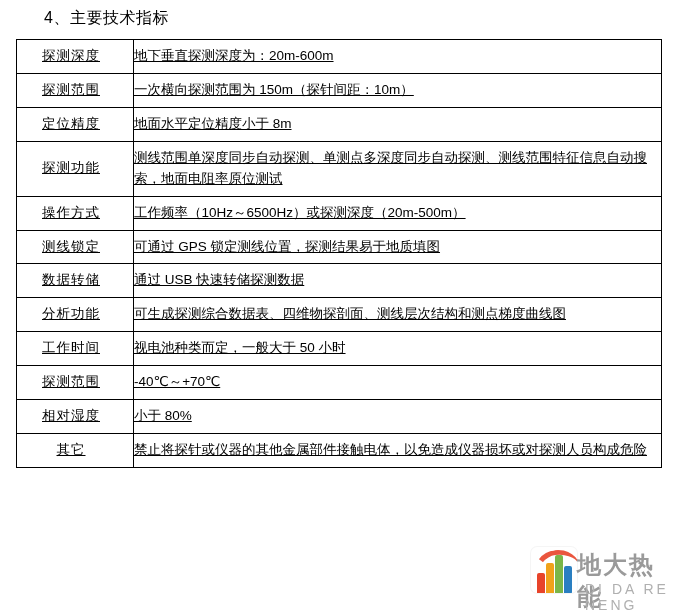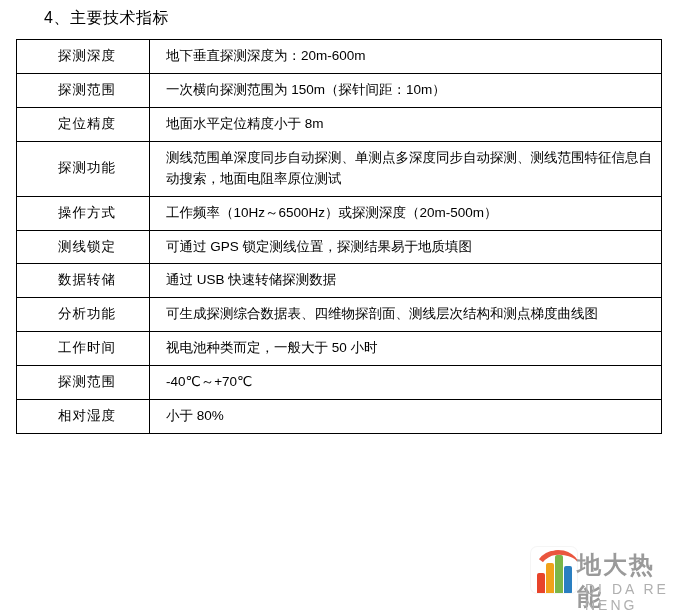--- a/index.html
+++ b/index.html
@@ -29,24 +29,25 @@
     letter-spacing: 0.5px;
   }
   table.spec-table {
     border-collapse: collapse;
     margin-left: 16px;
     width: 646px;
     table-layout: fixed;
   }
   table.spec-table td {
     border: 1px solid #000000;
-    padding: 6px 8px 6px 16px;
+    padding: 6px 8px 6px 0;
     font-size: 13.5px;
     line-height: 1.55;
     vertical-align: middle;
+    text-decoration: underline;
   }
   td.label-cell {
     width: 108px;
     text-align: center;
     font-family: "Liberation Sans", "DejaVu Sans", sans-serif;
     letter-spacing: 1px;
     padding-left: 4px;
     padding-right: 4px;
   }
   td.value-cell {
@@ -160,20 +161,24 @@
         <td class="value-cell">视电池种类而定，一般大于 50 小时</td>
       </tr>
       <tr>
         <td class="label-cell">探测范围</td>
         <td class="value-cell">-40℃～+70℃</td>
       </tr>
       <tr>
         <td class="label-cell">相对湿度</td>
         <td class="value-cell">小于 80%</td>
       </tr>
+      <tr>
+        <td class="label-cell">其它</td>
+        <td class="value-cell">禁止将探针或仪器的其他金属部件接触电体，以免造成仪器损坏或对探测人员构成危险</td>
+      </tr>
     </tbody>
   </table>
 
   <div class="logo-wrap">
     <div class="logo-mark">
       <div class="swoosh"></div>
       <div class="bar b1"></div>
       <div class="bar b2"></div>
       <div class="bar b3"></div>
       <div class="bar b4"></div>

